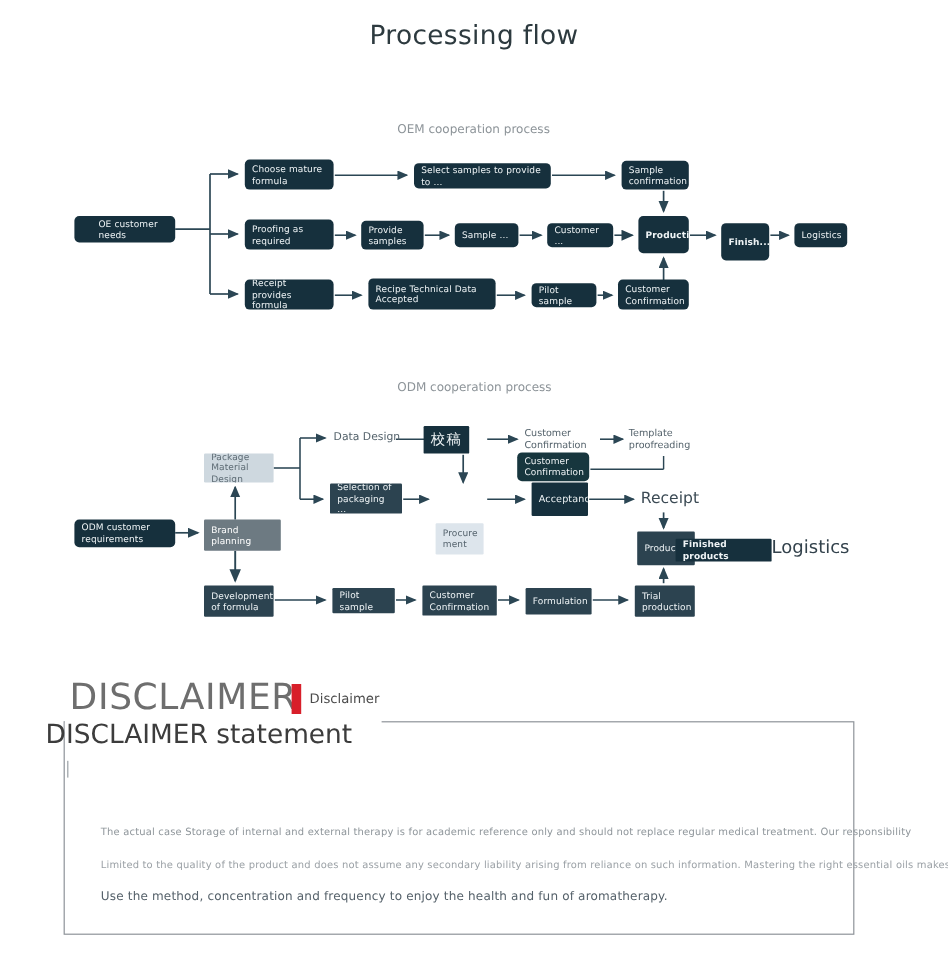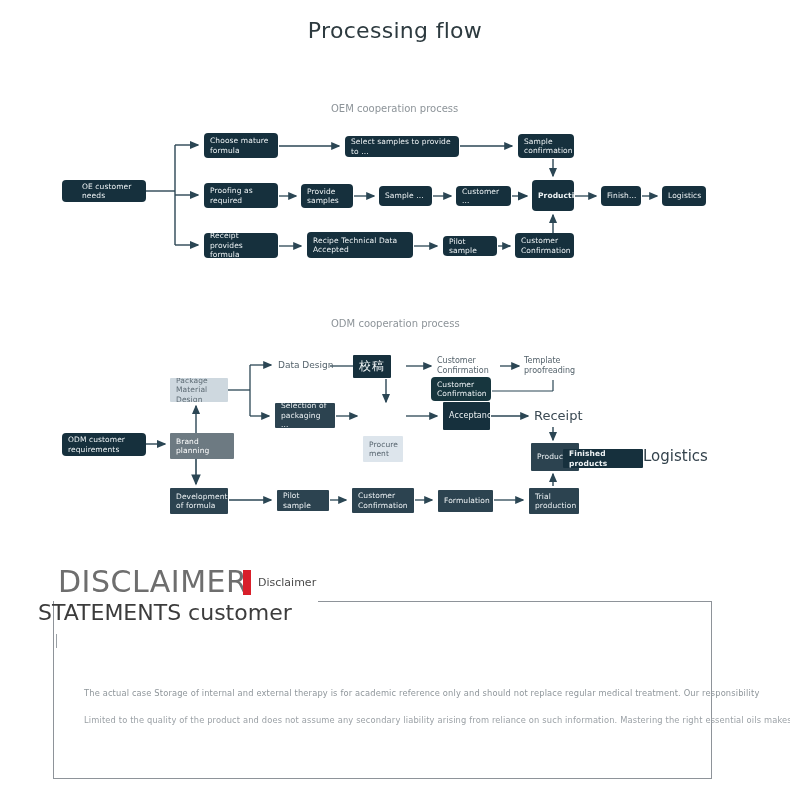--- a/index.html
+++ b/index.html
@@ -201,21 +201,21 @@
 
   <div class="node dark" style="left:62px;top:60px;width:84px;height:22px;padding-left:20px;">OE customer needs</div>
   <div class="node dark" style="left:204px;top:13px;width:74px;height:25px;">Choose mature formula</div>
   <div class="node dark" style="left:345px;top:16px;width:114px;height:21px;">Select samples to provide to ...</div>
   <div class="node dark" style="left:518px;top:14px;width:56px;height:24px;">Sample confirmation</div>
   <div class="node dark" style="left:204px;top:63px;width:74px;height:25px;">Proofing as required</div>
   <div class="node dark" style="left:301px;top:64px;width:52px;height:24px;">Provide samples</div>
   <div class="node dark" style="left:379px;top:66px;width:53px;height:20px;">Sample ...</div>
   <div class="node dark" style="left:456px;top:66px;width:55px;height:20px;">Customer ...</div>
   <div class="node dark" style="left:532px;top:60px;width:42px;height:31px;font-weight:bold;">Production</div>
-  <div class="node dark" style="left:601px;top:66px;width:40px;height:20px;">Finish...</div>
+  <div class="node dark" style="left:601px;top:66px;width:40px;height:31px;font-weight:bold;">Finish...</div>
   <div class="node dark" style="left:662px;top:66px;width:44px;height:20px;">Logistics</div>
   <div class="node dark" style="left:204px;top:113px;width:74px;height:25px;">Receipt provides formula</div>
   <div class="node dark" style="left:307px;top:112px;width:106px;height:26px;">Recipe Technical Data Accepted</div>
   <div class="node dark" style="left:443px;top:116px;width:54px;height:20px;">Pilot sample</div>
   <div class="node dark" style="left:515px;top:113px;width:59px;height:25px;">Customer Confirmation</div>
 </div>
 
 <div class="section-heading" id="odm-heading">ODM cooperation process</div>
 
 <div class="diagram" id="odm-diagram">
@@ -276,17 +276,18 @@
   <div class="node slate sq" style="left:438px;top:150px;width:55px;height:22px;">Formulation</div>
   <div class="node slate sq" style="left:529px;top:148px;width:50px;height:26px;">Trial production</div>
 </div>
 
 <div id="disclaimer-section">
   <div id="disclaimer-box"></div>
   <div id="disclaimer-box-mask"></div>
   <div id="disclaimer-title-en">DISCLAIMER</div>
   <div id="disclaimer-red-bar"></div>
   <div id="disclaimer-small-label">Disclaimer</div>
-  <div id="disclaimer-title-sub">STATEMENTS customer</div>
+  <div id="disclaimer-title-sub">DISCLAIMER statement</div>
   <div id="disclaimer-accent-tick"></div>
   <div class="disclaimer-line l2">The actual case Storage of internal and external therapy is for academic reference only and should not replace regular medical treatment. Our responsibility</div>
   <div class="disclaimer-line l3">Limited to the quality of the product and does not assume any secondary liability arising from reliance on such information. Mastering the right essential oils makes</div>
+  <div class="disclaimer-line l4">Use the method, concentration and frequency to enjoy the health and fun of aromatherapy.</div>
 </div>
 
 </body></html>

